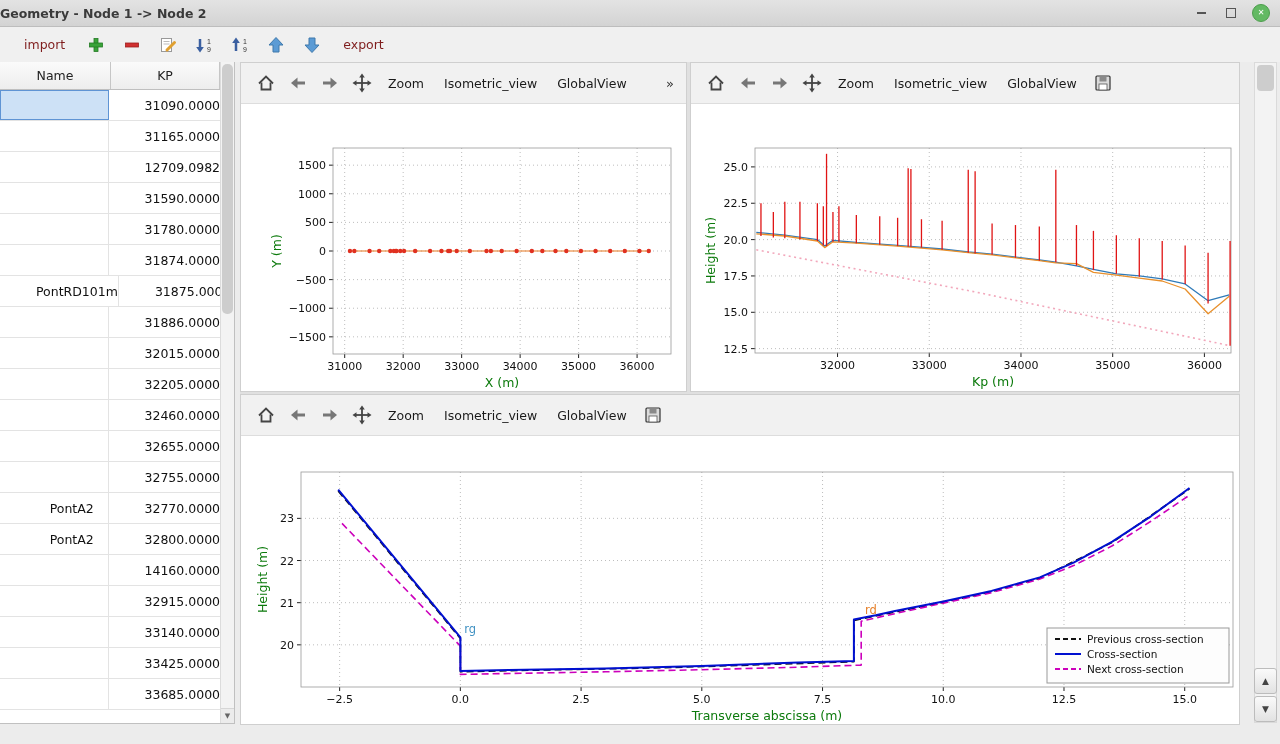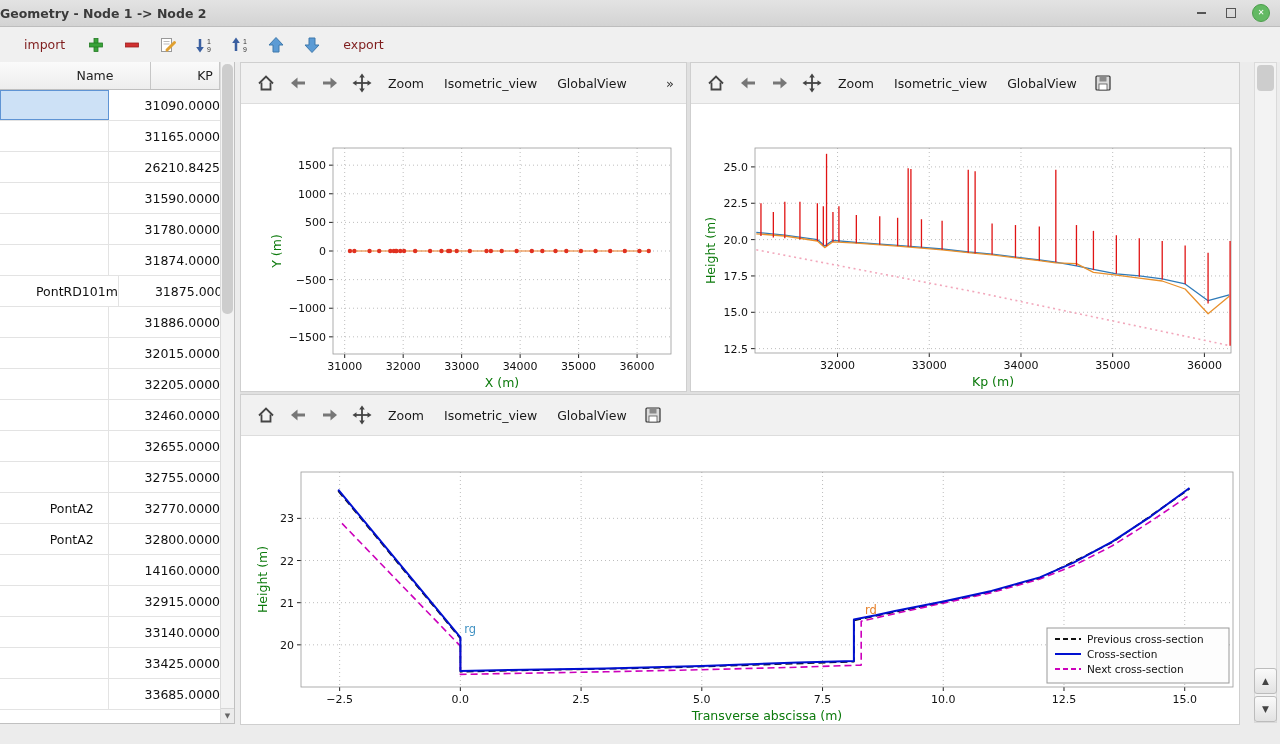--- a/index.html
+++ b/index.html
@@ -12,21 +12,21 @@
   .max-glyph{display:inline-block;width:8px;height:8px;border:1.5px solid #555;}
   .close-btn{width:16px;height:16px;border-radius:50%;background:#63b963;border:1px solid #4d9e4d;display:flex;align-items:center;justify-content:center;color:#fff;font-size:8px;line-height:1;}
   .toolbar{height:35px;display:flex;align-items:center;gap:10px;padding:0 16px;background:#f0f0f0;border-bottom:1px solid #d2d2d2;}
   .tb-btn{display:flex;align-items:center;padding:4px 8px;border:none;background:transparent;font-size:12.5px;color:#7f1d1d;font-family:inherit;}
   .icon-btn{width:26px;height:26px;display:flex;align-items:center;justify-content:center;border:none;background:transparent;padding:0;}
   .content{position:absolute;left:0;top:62px;width:1280px;height:682px;background:#ececec;}
   
   .table-panel{position:absolute;left:0;top:0;width:234px;height:661px;background:#fff;border-right:1px solid #c0c0c0;border-bottom:1px solid #c0c0c0;display:flex;}
   .table-main{width:221px;display:flex;flex-direction:column;overflow:hidden;}
   .table-header{display:flex;height:27px;flex:none;border-bottom:1px solid #bfbfbf;background:linear-gradient(#fbfbfb,#ededed);}
-  .th{display:flex;align-items:center;justify-content:center;font-size:12.5px;color:#222;border-right:1px solid #c6c6c6;padding-left:40px;}
+  .th{display:flex;align-items:center;justify-content:center;font-size:12.5px;color:#222;border-right:1px solid #c6c6c6;}
   .th.name{width:110px;} .th.kp{flex:1;}
   .table-rows{flex:1;overflow:hidden;}
   .tr{display:flex;height:30px;border-bottom:1px solid #e3e3e3;background:#fff;}
   .td{display:flex;align-items:center;justify-content:center;font-size:12.5px;color:#111;padding-left:36px;}
   .td.name{width:110px;border-right:1px solid #e3e3e3;}
   .td.kp{flex:1;}
   .td.selected{background:#cde1f6;outline:1.5px solid #5f94d4;outline-offset:-1.5px;}
   .table-scroll{width:13px;background:#f3f3f3;border-left:1px solid #dcdcdc;position:relative;}
   .table-scroll .thumb{position:absolute;left:1px;right:1px;top:2px;height:250px;background:#cdcdcd;border-radius:5px;}
   .table-scroll .down{position:absolute;left:0;right:0;bottom:0;height:14px;display:flex;align-items:center;justify-content:center;font-size:7px;color:#666;background:#ececec;border-top:1px solid #d6d6d6;}
@@ -137,21 +137,21 @@
           <div class="tr">
             <div class="td name selected"></div>
             <div class="td kp">31090.0000</div>
           </div>
           <div class="tr">
             <div class="td name"></div>
             <div class="td kp">31165.0000</div>
           </div>
           <div class="tr">
             <div class="td name"></div>
-            <div class="td kp">26210.8425</div>
+            <div class="td kp">12709.0982</div>
           </div>
           <div class="tr">
             <div class="td name"></div>
             <div class="td kp">31590.0000</div>
           </div>
           <div class="tr">
             <div class="td name"></div>
             <div class="td kp">31780.0000</div>
           </div>
           <div class="tr">

